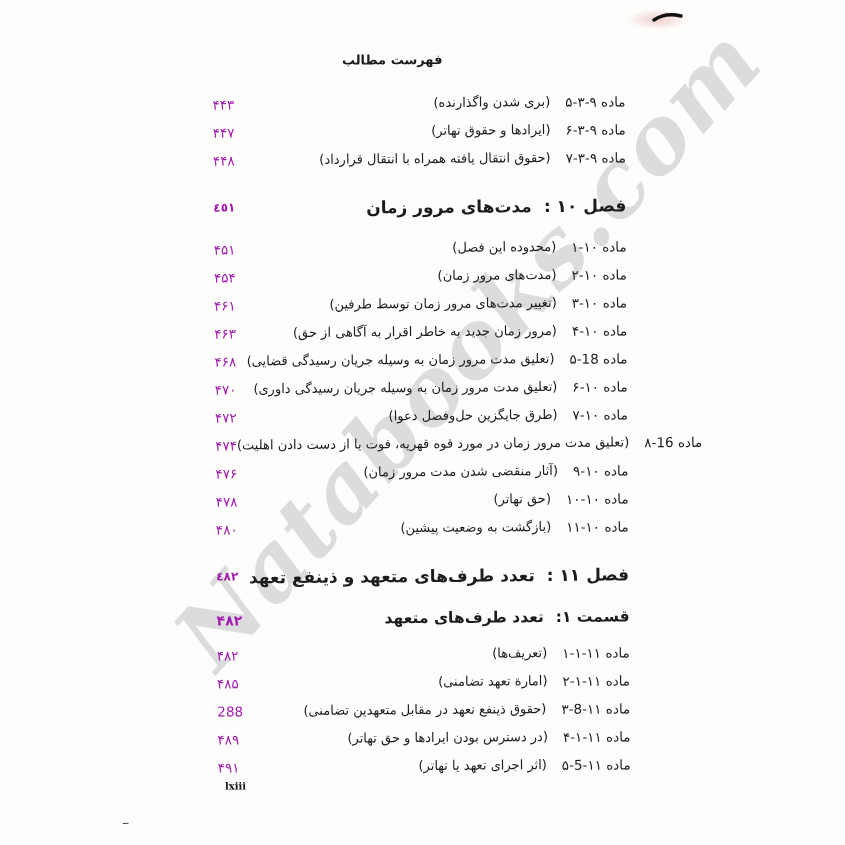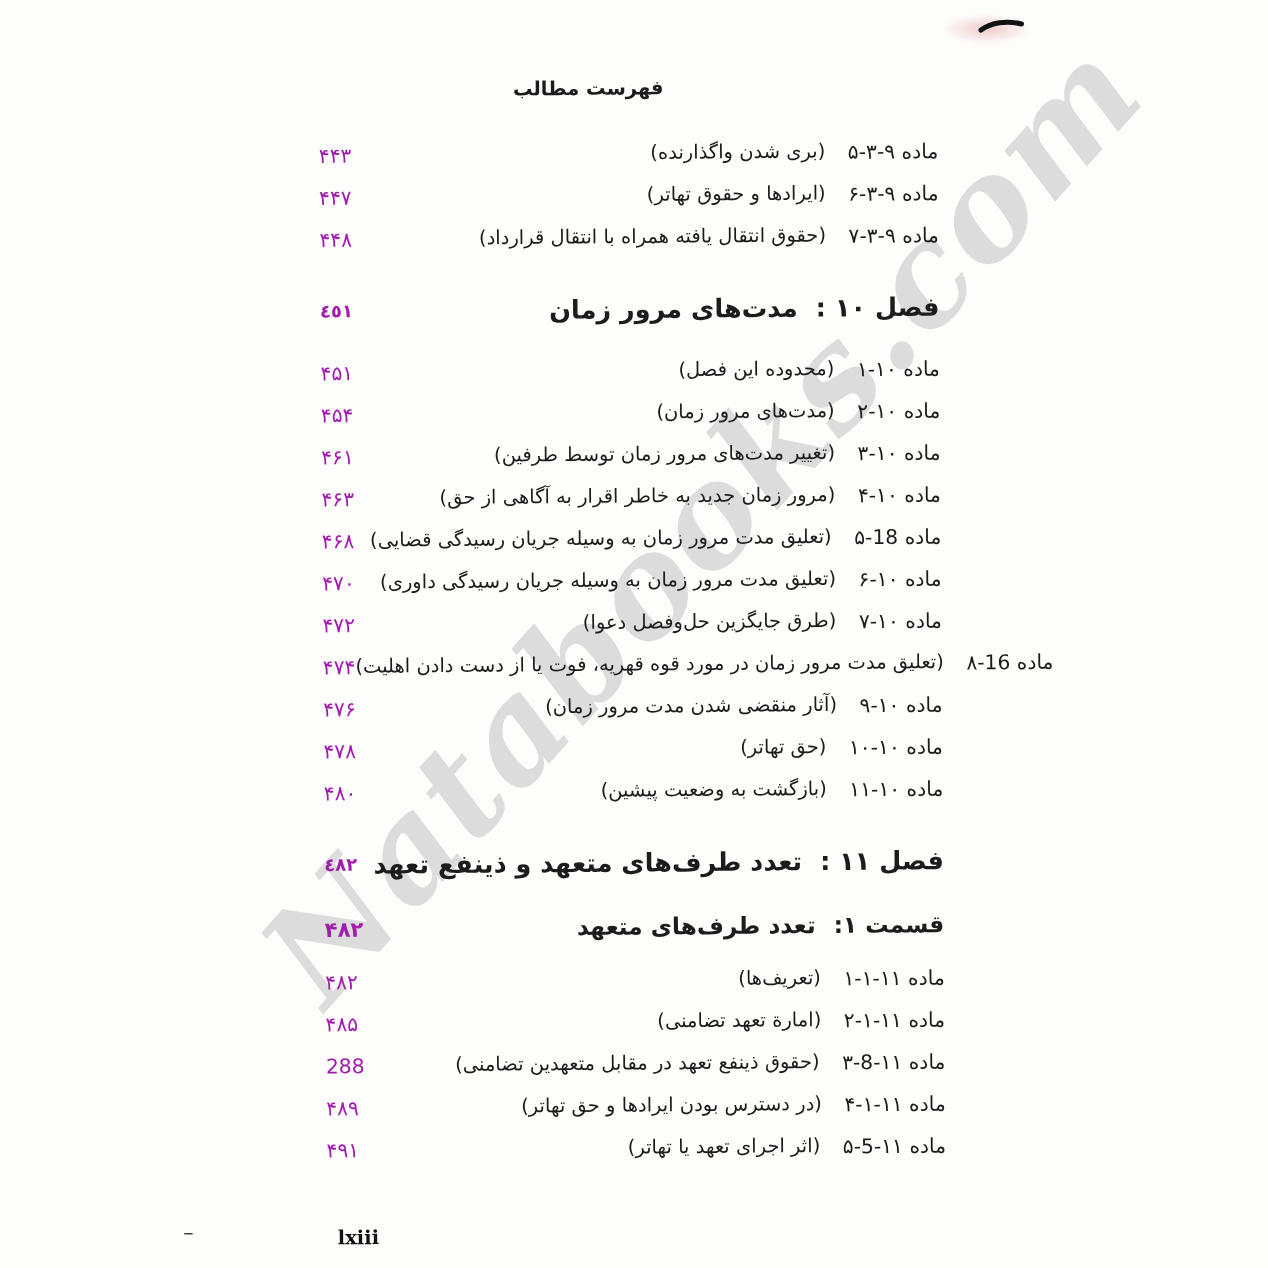--- a/index.html
+++ b/index.html
@@ -37,21 +37,21 @@
   .row.heading{font-weight:bold;height:22px;}
   .row.heading .entry{gap:12px;}
   .row.chapter{margin-top:18px;margin-bottom:21px;font-size:17px;}
   .row.chapter .pagenum{font-size:12px;font-weight:bold;position:relative;top:2px;}
   .row.chapter + .toc-group{margin-top:0;}
   .row.part{margin-top:20px;margin-bottom:15px;font-size:15.5px;}
   .row.part .pagenum{font-size:14px;font-weight:bold;position:relative;top:2px;}
 
   .page-footer{
     position:absolute;left:222px;top:779px;
-    font-family:"DejaVu Serif",serif;font-weight:bold;font-size:13px;color:#111;margin-top:38px;
+    font-family:"DejaVu Serif",serif;font-weight:bold;font-size:10px;color:#111;
   }
   .bottom-mark{position:absolute;left:119px;top:812px;font-size:14px;color:#444;}
 
   
   .smudge{position:absolute;left:626px;top:4px;width:70px;height:28px;z-index:3;}
   .smudge .pink{
     position:absolute;inset:0;
     background:radial-gradient(ellipse 55% 45% at 45% 55%, rgba(232,178,175,0.65), rgba(240,205,203,0.35) 55%, rgba(255,255,255,0) 75%);
     filter:blur(1.5px);
   }

